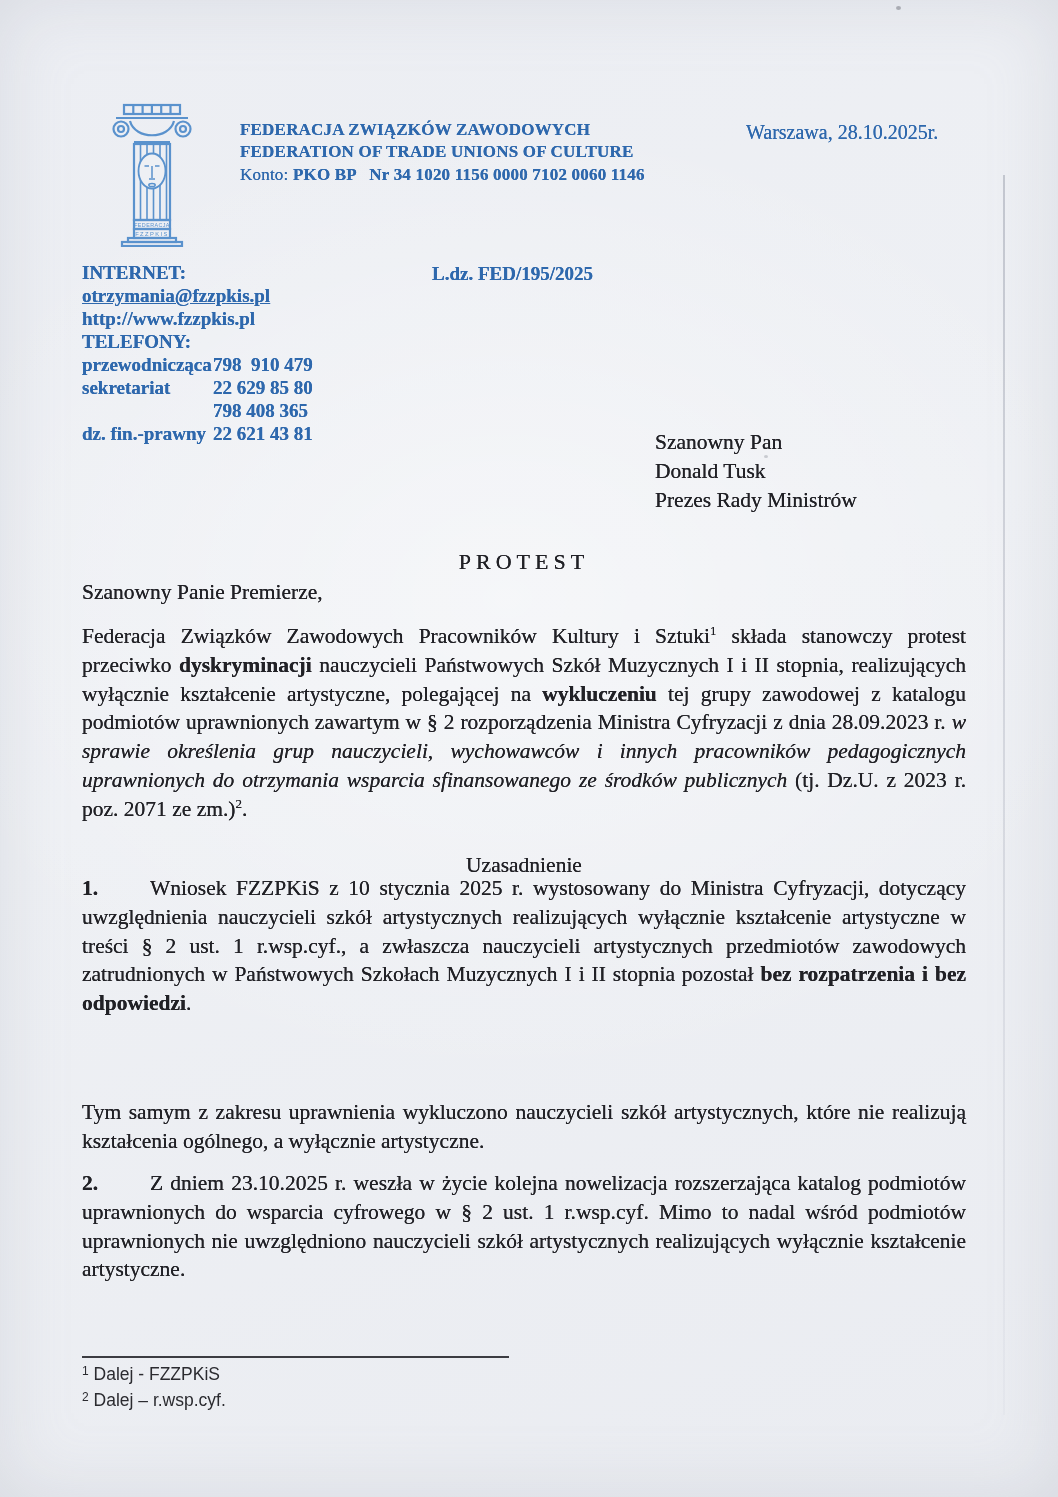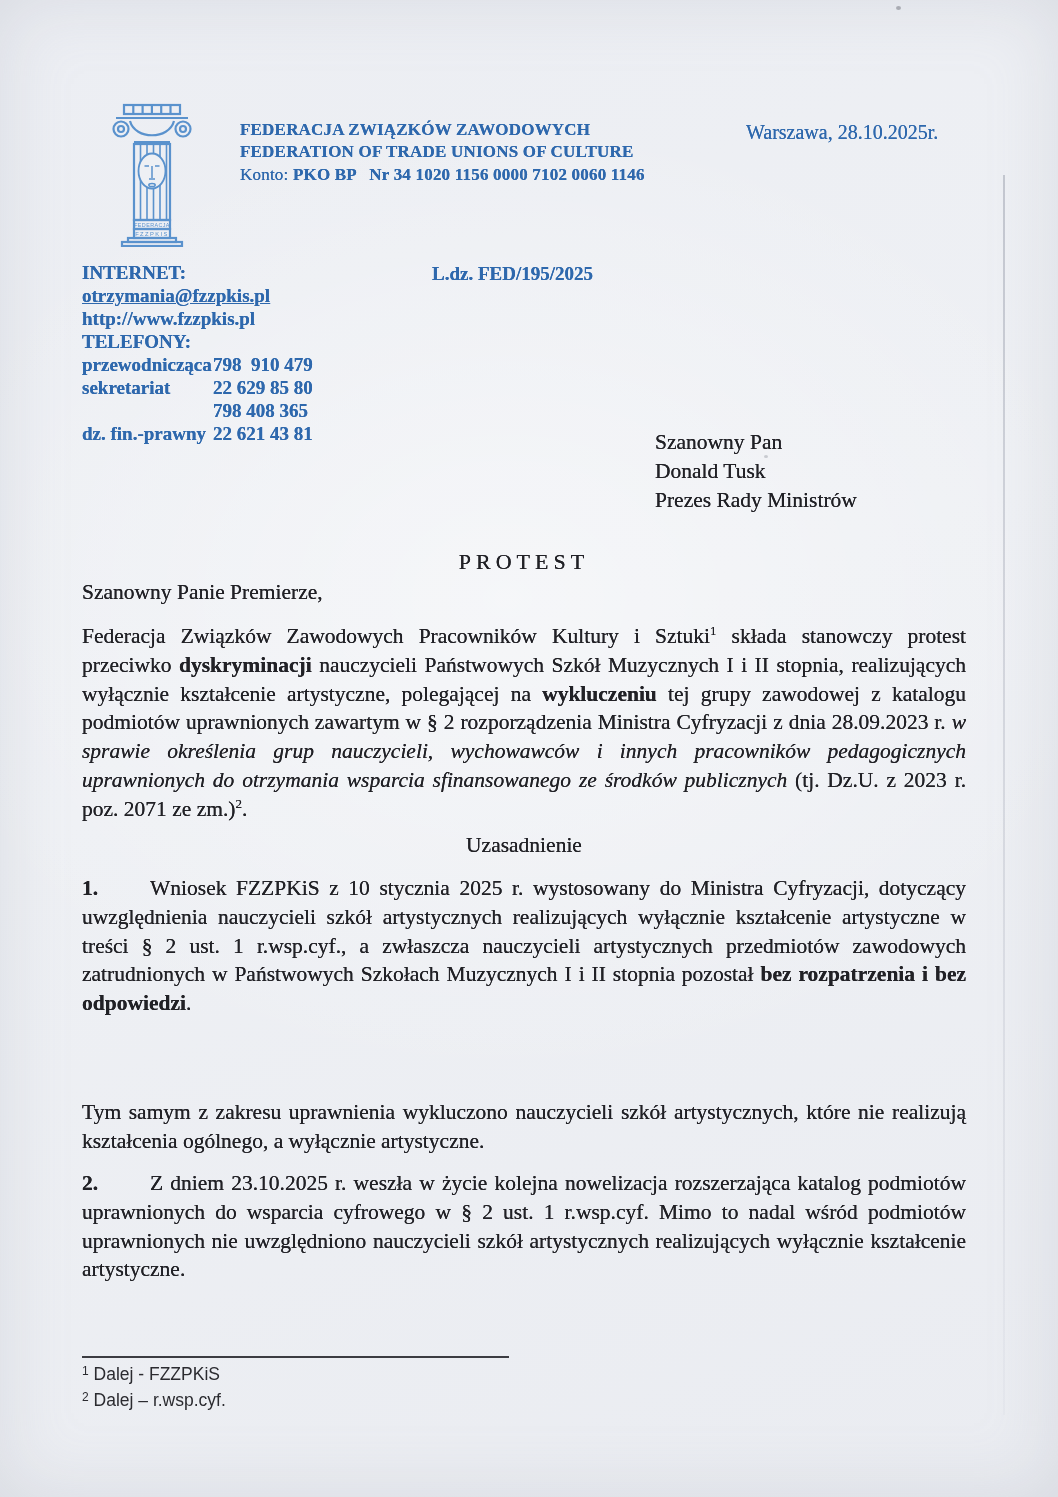--- a/index.html
+++ b/index.html
@@ -32,21 +32,21 @@
   .c-num { white-space: pre; }
   .reference { left: 432px; top: 263px; font-size: 19px; font-weight: bold; }
 
   
   .recipient { left: 655px; top: 428px; font-size: 21.5px; line-height: 29px; }
 
   
   .title { left: 82px; top: 549px; width: 884px; text-align: center; font-size: 22px; letter-spacing: 5px; }
   .salutation { left: 82px; top: 580px; font-size: 21.5px; }
   .para { position: absolute; left: 82px; width: 884px; margin: 0; text-align: justify; font-size: 21.5px; line-height: 28.8px; }
-  .center { text-align: center; }
+  .center { text-align: center; margin-top: 20px; }
   .pnum { display: inline-block; width: 68px; font-weight: bold; }
   sup.fn { font-size: 13px; line-height: 0; vertical-align: 8px; }
 
   
   .fn-rule { left: 82px; top: 1356px; width: 427px; height: 0; border-top: 2px solid #3c3c42; }
   .footnote { position: absolute; left: 82px; font-family: "Liberation Sans", sans-serif; font-size: 17.5px; color: #2b2b30; }
   .footnote sup { font-size: 12px; vertical-align: 5px; }
 
   
   .scan-line-v { left: 1003px; top: 175px; width: 2px; height: 1240px; background: linear-gradient(to bottom, rgba(145,150,163,0.45), rgba(150,155,168,0.22) 60%, rgba(150,155,168,0.05)); }

